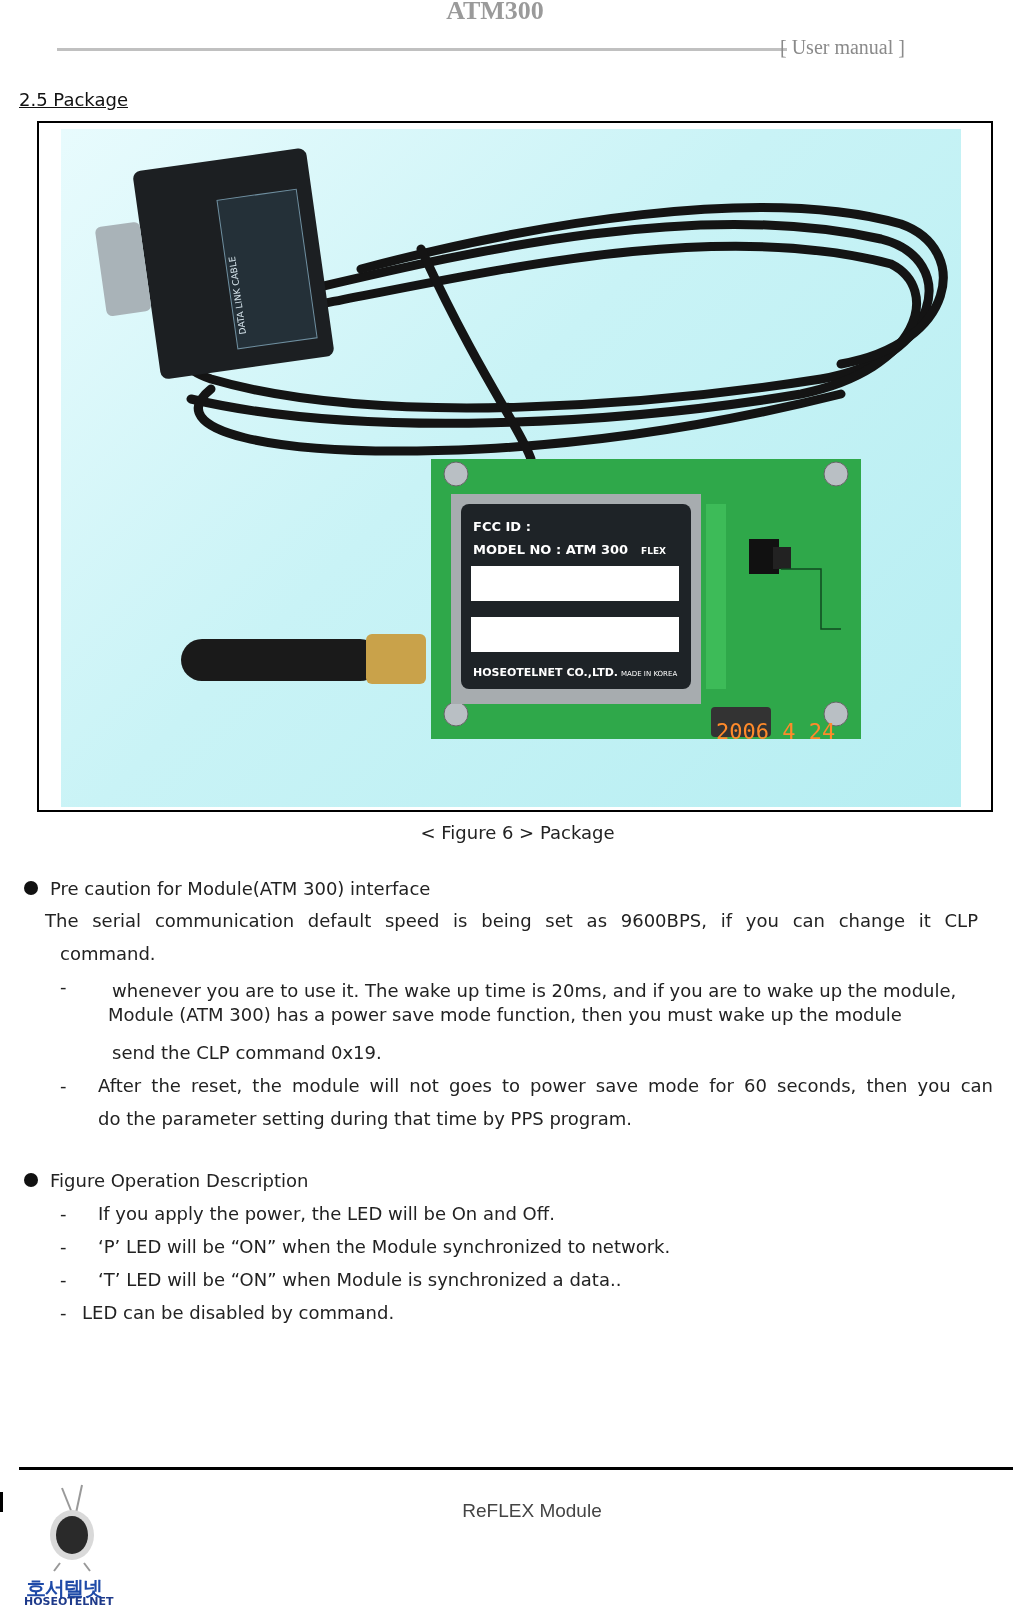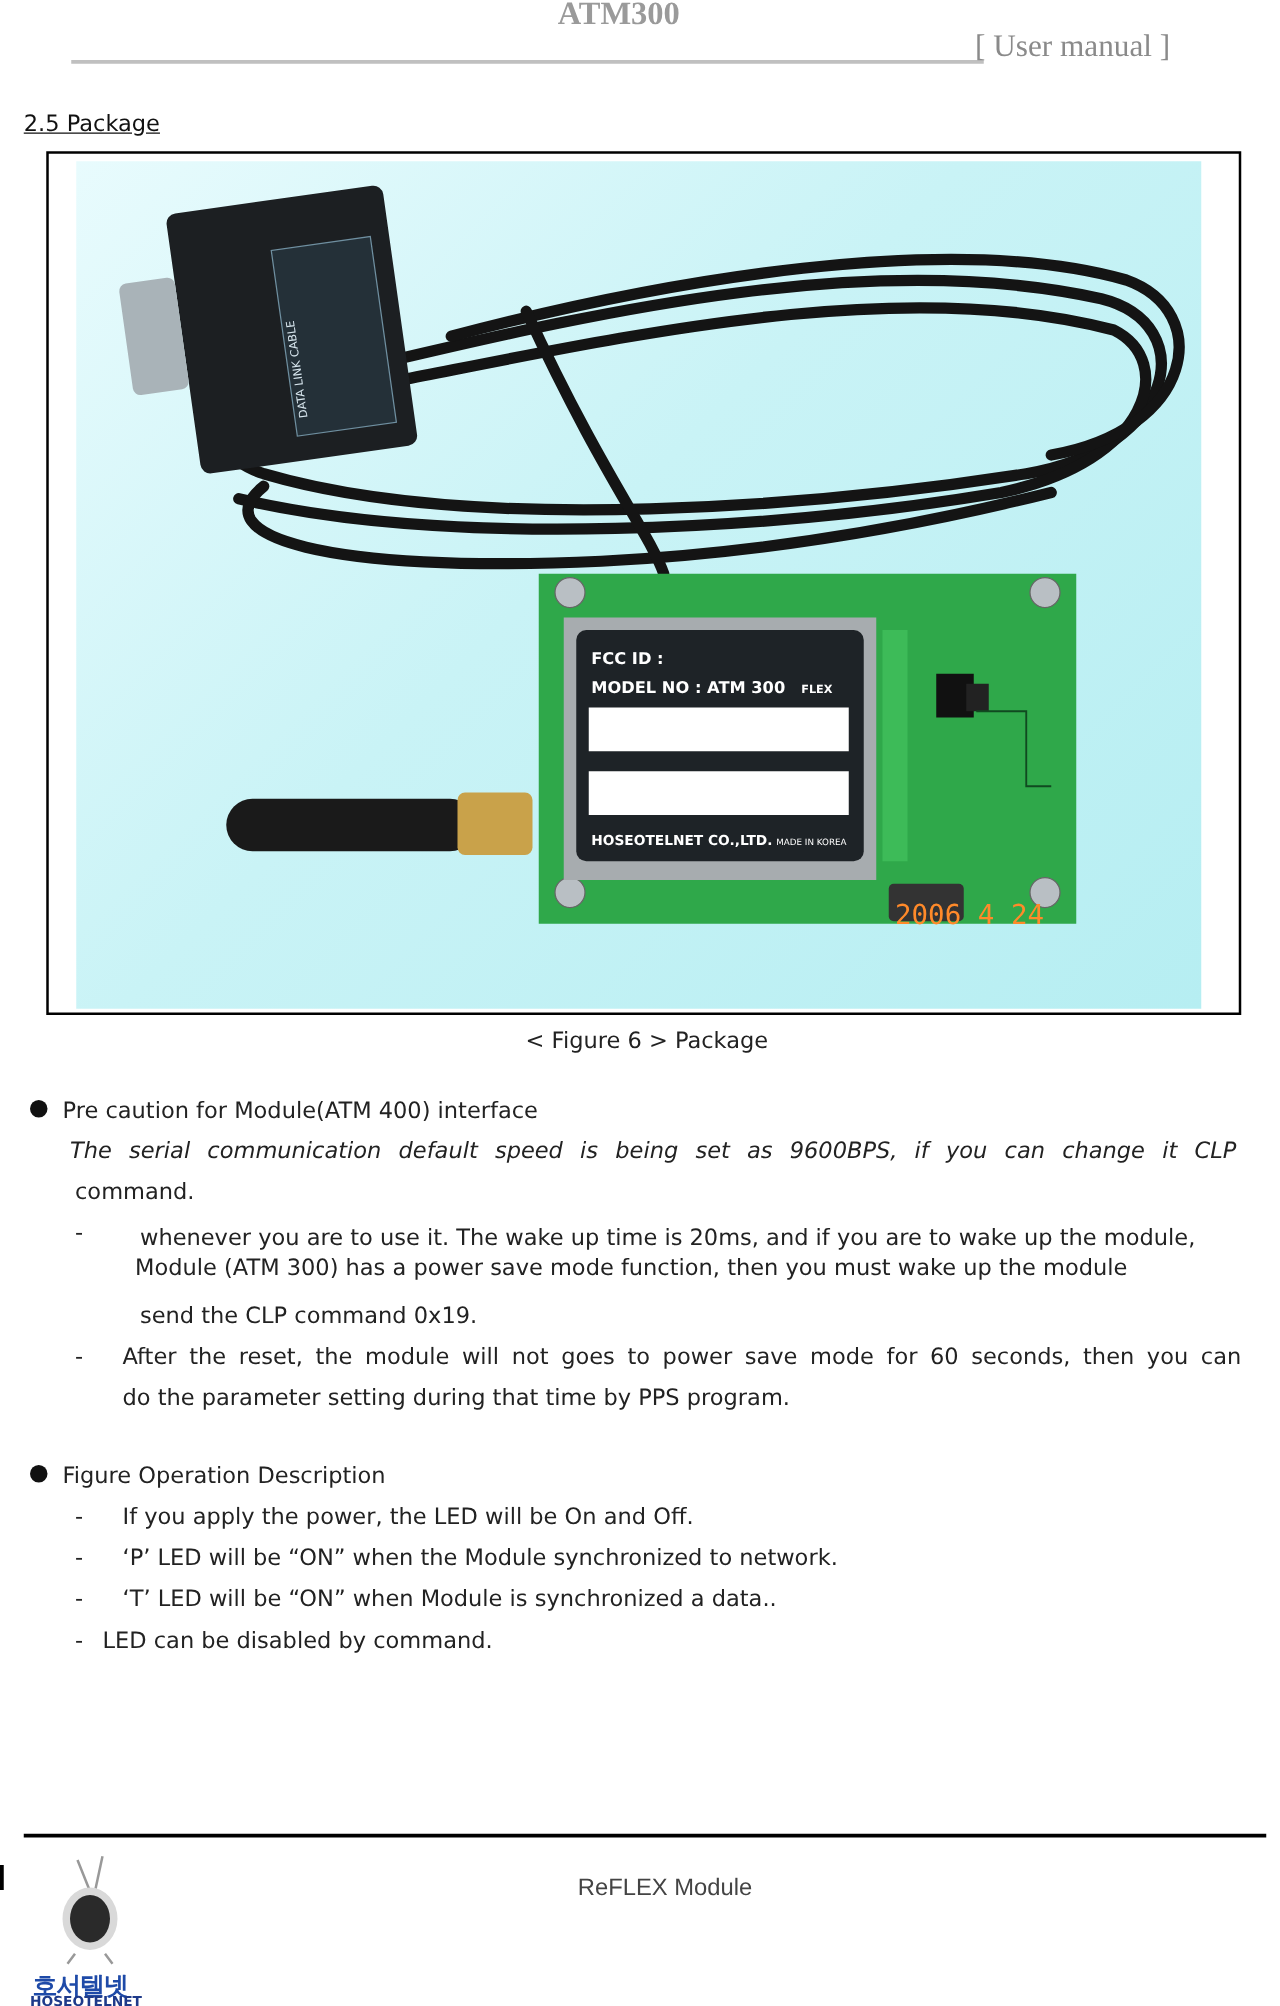--- a/index.html
+++ b/index.html
@@ -1,19 +1,19 @@
 <!DOCTYPE html>
 <html><head>
 <meta charset="utf-8">
 <style>
   html, body { margin:0; padding:0; background:#ffffff; }
   body { width:1024px; height:1605px; position:relative; overflow:hidden; font-family:"DejaVu Sans", sans-serif; color:#222; }
   .hdr-title { position:absolute; left:0; width:990px; top:-4px; text-align:center; font-family:"Liberation Serif", serif; font-weight:bold; font-size:26px; color:#9a9a9a; }
   .hdr-rule { position:absolute; left:57px; top:48px; width:730px; height:3px; background:#c0c0c0; }
-  .hdr-sub { position:absolute; left:780px; top:24px; font-family:"Liberation Serif", serif; font-size:25px; color:#8a8a8a; white-space:pre; }
+  .hdr-sub { position:absolute; left:780px; top:36px; font-family:"Liberation Serif", serif; font-size:20px; color:#8a8a8a; white-space:pre; }
   .sec { position:absolute; left:19px; top:89px; font-size:18px; color:#111;text-decoration:underline; }
   .fig { position:absolute; left:37px; top:121px; width:956px; height:691px; border:2px solid #000; box-sizing:border-box; background:#fff; }
   .photo { position:absolute; left:22px; top:6px; width:900px; height:678px; background:linear-gradient(135deg,#e8fbfd 0%,#c9f3f6 45%,#b6eef2 100%); overflow:hidden; }
   .caption { position:absolute; left:0; width:1035px; top:822px; text-align:center; font-size:18px; color:#222; }
   .txt { position:absolute; font-size:18px; color:#222; white-space:nowrap; }
   .bullet { display:inline-block; width:14px; height:14px; border-radius:50%; background:#111; vertical-align:middle; margin-right:12px; position:relative; top:-2px; }
   .justify { text-align:justify; text-align-last:justify; }
   .ftr-rule { position:absolute; left:19px; top:1467px; width:994px; height:3px; background:#000; }
   .ftr-tick { position:absolute; left:0; top:1492px; width:3px; height:20px; background:#000; }
   .ftr-text { position:absolute; left:0; width:1016px; top:1500px; text-align:center; font-family:Liberation Sans, sans-serif; font-size:19px; color:#444;margin-left:24px; }
@@ -75,23 +75,23 @@
       <rect x="650" y="578" width="60" height="30" rx="4" fill="#333"></rect>
 
       <text x="655" y="610" fill="#ff8a2a" font-size="22" font-family="DejaVu Sans Mono, monospace">2006  4 24</text>
     </svg>
   </div>
 </div>
 
 <div class="caption">&lt; Figure 6 &gt; Package</div>
 
 <div class="txt" style="left:24px; top:878px;">
-  <span class="bullet"></span><span>Pre caution for Module(ATM 400)   interface</span>
+  <span class="bullet"></span><span>Pre caution for Module(ATM 300)   interface</span>
 </div>
-<div class="txt justify" style="left:56px; top:910px; width:933px;font-style:italic;">The serial communication default speed is being set as 9600BPS, if you can change it CLP</div>
+<div class="txt justify" style="left:45px; top:910px; width:933px;">The serial communication default speed is being set as 9600BPS, if you can change it CLP</div>
 <div class="txt" style="left:60px; top:943px;">command.</div>
 
 <div class="txt" style="left:60px; top:976px;">-</div>
 <div class="txt" style="left:108px; top:976px;margin-top:28px;">Module (ATM 300) has a   power save mode function, then you must wake up the module</div>
 <div class="txt" style="left:112px; top:980px;">whenever you are to use it. The wake up time is 20ms, and if you are to wake up the module,</div>
 <div class="txt" style="left:112px; top:1042px;">send the CLP command 0x19.</div>
 
 <div class="txt" style="left:60px; top:1075px;">-</div>
 <div class="txt justify" style="left:98px; top:1075px; width:895px;">After the reset, the module will not goes to power save mode for 60 seconds, then you can</div>
 <div class="txt" style="left:98px; top:1108px;">do the parameter setting during that time by PPS program.</div>

